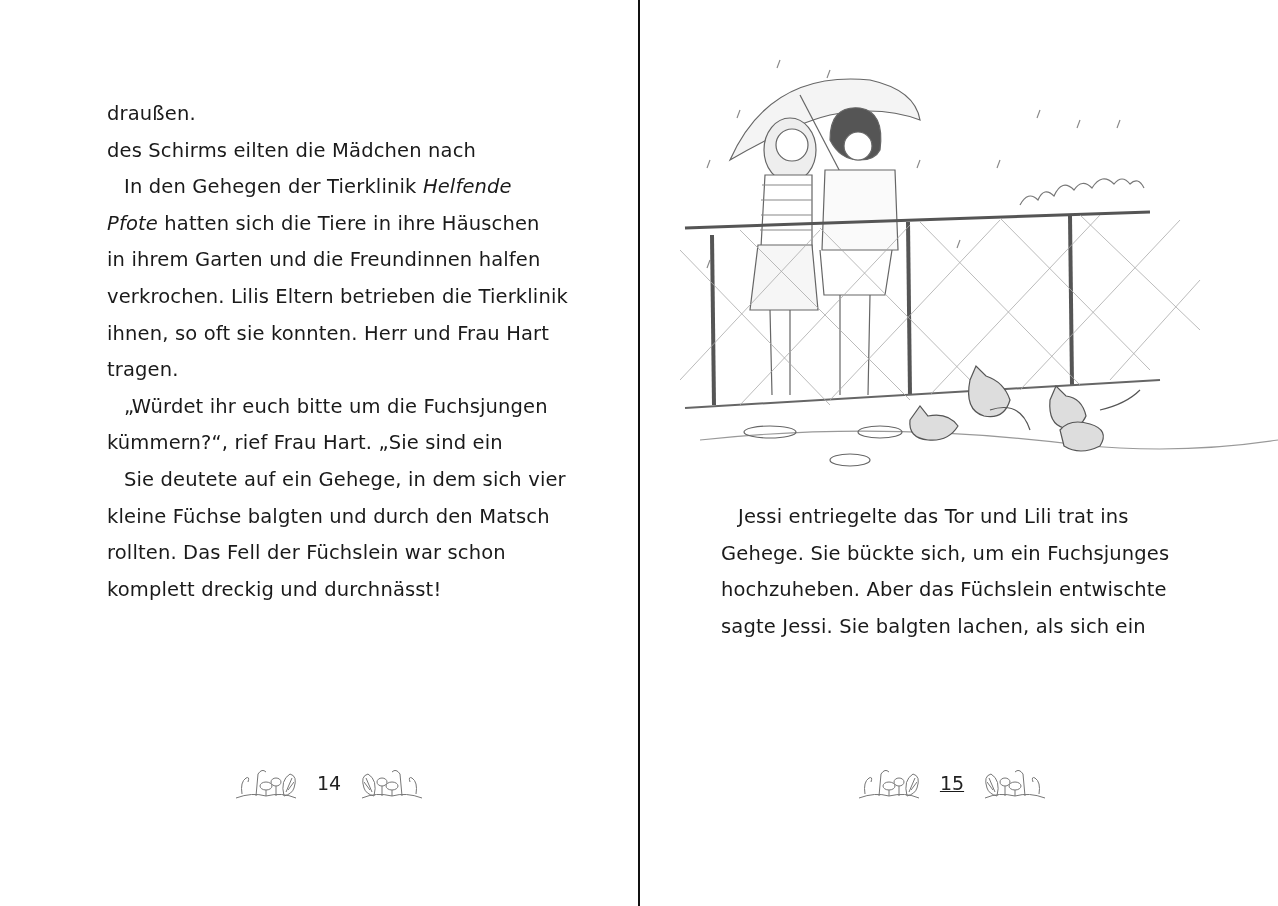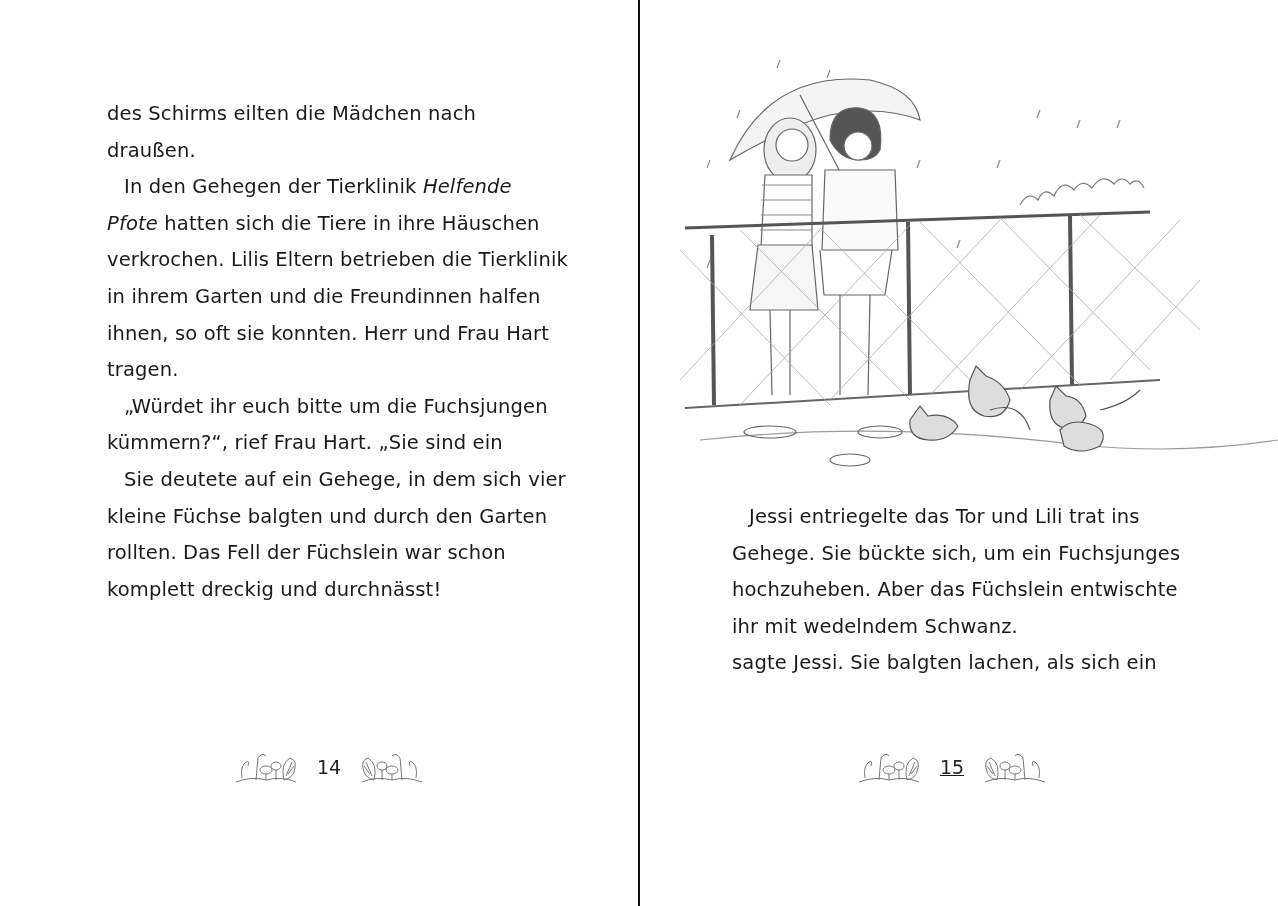--- a/index.html
+++ b/index.html
@@ -3,47 +3,47 @@
   <meta charset="utf-8">
   <style>
     html, body { margin:0; padding:0; background:#fff; }
     body { width:1278px; height:906px; position:relative; overflow:hidden; font-family:"DejaVu Sans", sans-serif; color:#1a1a1a; }
     .page { position:absolute; top:0; height:906px; }
     .page-left { left:0; width:639px; }
     .page-right { left:640px; width:638px; }
     .divider { position:absolute; left:638px; top:0; width:2px; height:906px; background:#111; }
     .text-block { position:absolute; font-size:19.5px; line-height:36.6px; letter-spacing:0.15px; }
     .text-left { left:107px; top:96px; width:460px; }
-    .text-right { left:92px; top:499px; width:460px; }
+    .text-right { left:81px; top:499px; width:460px; }
     .line { white-space:nowrap; height:36.6px; }
     .indent { padding-left:17px; }
-    .footer { position:absolute; top:748px; display:flex; align-items:center;justify-content:flex-end; }
+    .footer { position:absolute; top:764px; display:flex; align-items:center;justify-content:flex-end; }
     .footer-left { left:232px; }
     .footer-right { left:215px;text-decoration:underline; }
     .page-number { font-size:19px; width:58px; text-align:center; color:#222; }
     .orn { width:68px; height:38px; }
     .illustration { position:absolute; left:40px; top:50px; width:598px; height:430px; }
   </style>
 </head>
 <body>
 
 <div class="page page-left">
   <div class="text-block text-left">
+    <div class="line">draußen.</div>
     <div class="line">des Schirms eilten die Mädchen nach</div>
-    <div class="line">draußen.</div>
     <div class="line indent"><span>In den Gehegen der Tierklinik </span><em>Helfende</em></div>
     <div class="line"><em>Pfote</em><span> hatten sich die Tiere in ihre Häuschen</span></div>
+    <div class="line">in ihrem Garten und die Freundinnen halfen</div>
     <div class="line">verkrochen. Lilis Eltern betrieben die Tierklinik</div>
-    <div class="line">in ihrem Garten und die Freundinnen halfen</div>
     <div class="line">ihnen, so oft sie konnten. Herr und Frau Hart</div>
     <div class="line">tragen.</div>
     <div class="line indent">„Würdet ihr euch bitte um die Fuchsjungen</div>
     <div class="line">kümmern?“, rief Frau Hart. „Sie sind ein</div>
     <div class="line indent">Sie deutete auf ein Gehege, in dem sich vier</div>
-    <div class="line">kleine Füchse balgten und durch den Garten</div>
+    <div class="line">kleine Füchse balgten und durch den Matsch</div>
     <div class="line">rollten. Das Fell der Füchslein war schon</div>
     <div class="line">komplett dreckig und durchnässt!</div>
   </div>
 
   <div class="footer footer-left">
     <svg class="orn" viewBox="0 0 68 38">
       <g fill="none" stroke="#777" stroke-width="1">
         <path d="M4 34 Q20 28 34 32 Q50 28 64 34"></path>
         <path d="M10 30 Q8 18 14 14 Q18 12 16 18"></path>
         <path d="M24 32 L26 10 Q30 4 34 8"></path>
@@ -152,21 +152,20 @@
         <path d="M310 360 q30 -10 40 20" fill="none"></path>
         <path d="M420 360 q26 -6 40 -20" fill="none"></path>
       </g>
     </g>
   </svg>
 
   <div class="text-block text-right">
     <div class="line indent">Jessi entriegelte das Tor und Lili trat ins</div>
     <div class="line">Gehege. Sie bückte sich, um ein Fuchsjunges</div>
     <div class="line">hochzuheben. Aber das Füchslein entwischte</div>
-    <div class="line">ihr mit wedelndem Schwanz.</div>
     <div class="line">sagte Jessi. Sie balgten lachen, als sich ein</div>
   </div>
 
   <div class="footer footer-right">
     <svg class="orn" viewBox="0 0 68 38">
       <g fill="none" stroke="#777" stroke-width="1">
         <path d="M4 34 Q20 28 34 32 Q50 28 64 34"></path>
         <path d="M10 30 Q8 18 14 14 Q18 12 16 18"></path>
         <path d="M24 32 L26 10 Q30 4 34 8"></path>
         <ellipse cx="34" cy="22" rx="6" ry="4"></ellipse>

